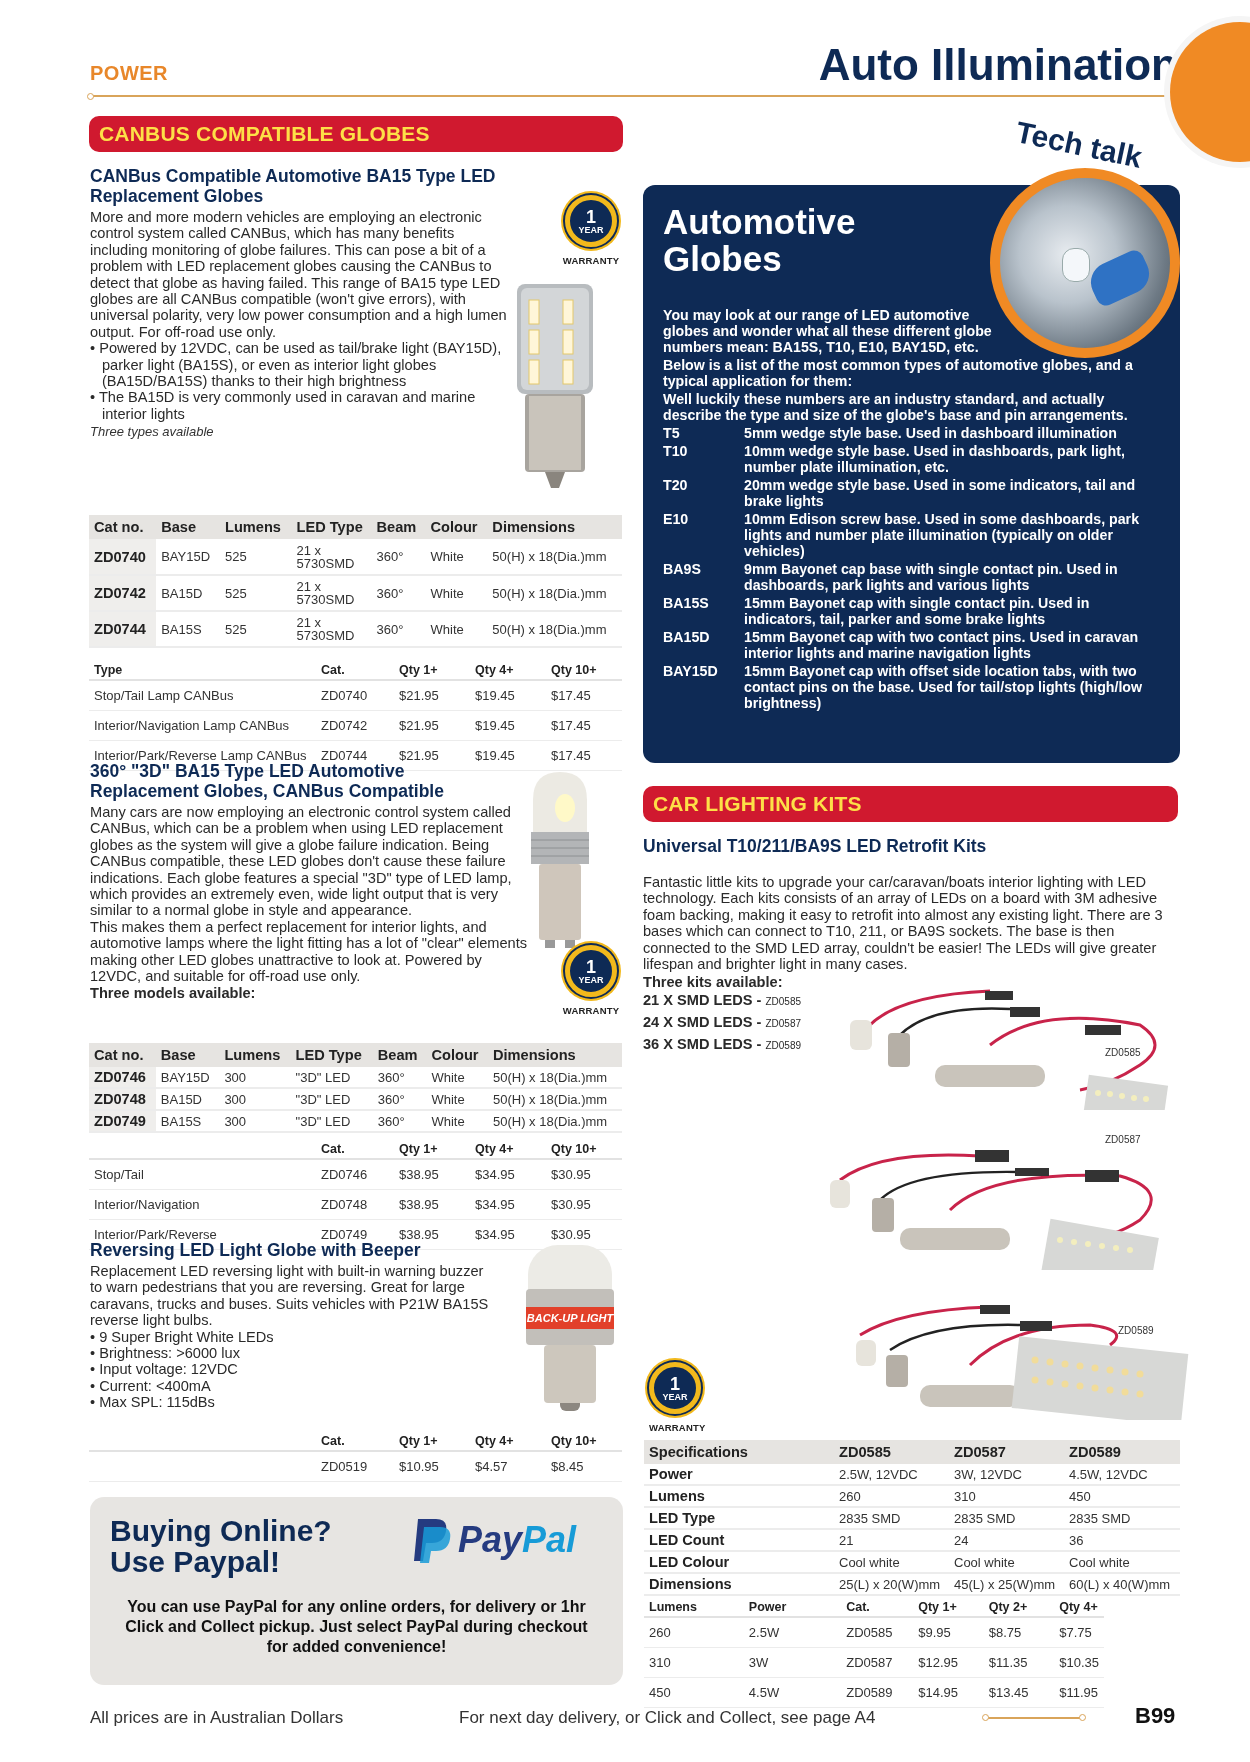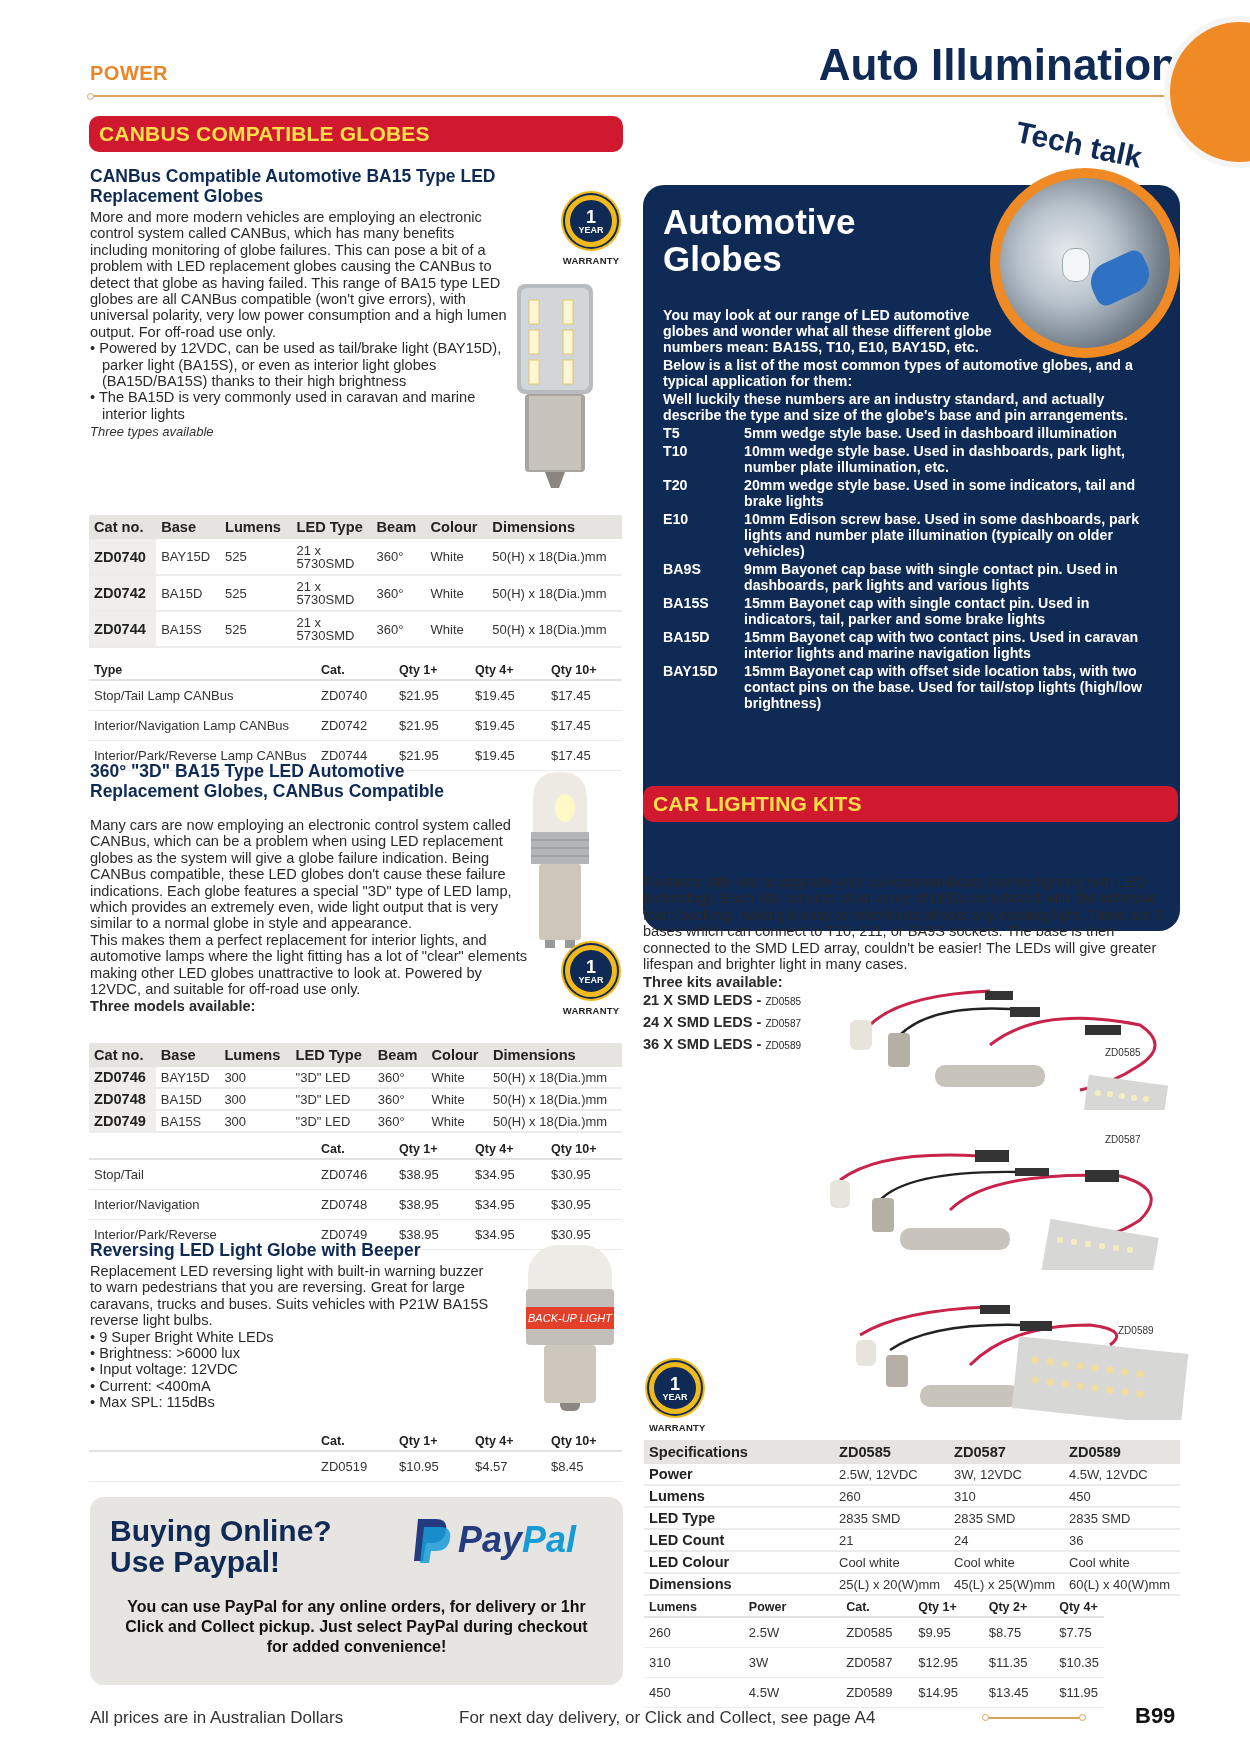--- a/index.html
+++ b/index.html
@@ -22,21 +22,21 @@
 .spec td{font-family:"Liberation Sans Narrow","Liberation Sans",sans-serif;font-size:13px;padding:2px 5px;border-bottom:2px solid #ececec;color:#333;vertical-align:middle}
 .spec td.cat{background:#efeeec;font-family:"Liberation Sans",sans-serif;font-weight:700;font-size:14.6px;color:#222}
 .price th{text-align:left;font-size:12.5px;font-weight:700;color:#222;padding:2px 5px;border-bottom:2px solid #e2e2e2}
 .price td{font-size:13px;padding:7px 5px;border-bottom:1.5px solid #ececec;color:#333}
 .warranty{width:60px;text-align:center}
 .badge{width:52px;height:52px;margin:0 auto;border-radius:50%;background:#0e2a55;border:5px solid #f2b91c;box-shadow:0 0 0 2px #0e2a55,0 0 0 4px #f2b91c;display:flex;flex-direction:column;align-items:center;justify-content:center;color:#fff;line-height:1}
 .badge .n{font-weight:700;font-size:18px}
 .badge .y{font-size:9px;font-weight:700}
 .warranty .w{font-size:9.5px;font-weight:700;margin-top:8px;color:#222;letter-spacing:.2px}
 
-.tech-box{left:643px;top:185px;width:537px;height:746px;background:#0e2a55;border-radius:21px;color:#fff;padding:18px 20px}
+.tech-box{left:643px;top:185px;width:537px;height:578px;background:#0e2a55;border-radius:12px;color:#fff;padding:18px 20px}
 .tech-heading{font-size:35px;font-weight:700;line-height:37px}
 .tech-intro{font-size:14.2px;font-weight:700;line-height:16px;margin-top:30px}
 .tech-intro p{margin-bottom:2px}
 .glossary{margin-top:2px}
 .gl-row{display:flex;font-size:14.2px;font-weight:700;line-height:16px;margin-bottom:2px}
 .gl-term{width:81px;flex-shrink:0}
 .tech-circle{left:990px;top:168px;width:190px;height:190px;border-radius:50%;border:10px solid #f08a24;background:radial-gradient(circle at 40% 45%,#e8ecf0 0%,#b9c3cc 35%,#6e7a85 70%,#3c4650 100%);overflow:hidden}
 .tech-talk-label{left:1015px;top:128px;font-weight:700;font-size:30px;color:#0e2a55;transform:rotate(12deg)}
 .paypal-box{left:90px;top:1497px;width:533px;height:188px;background:#e7e5e2;border-radius:14px}
 .footer{font-size:17px;color:#333}
@@ -166,21 +166,21 @@
         <td>$21.95</td>
         <td>$19.45</td>
         <td>$17.45</td>
       </tr>
     </tbody>
   </table>
 </div>
 
 <div class="abs" style="left:90px;top:761px;width:440px;">
   <div class="prod-title" style="width:380px">360° "3D" BA15 Type LED Automotive Replacement Globes, CANBus Compatible</div>
-  <div class="body-text" style="margin-top:16px;width:440px">
+  <div class="body-text" style="margin-top:3px;width:440px">
     <p>Many cars are now employing an electronic control system called CANBus, which can be a problem when using LED replacement globes as the system will give a globe failure indication. Being CANBus compatible, these LED globes don't cause these failure indications. Each globe features a special "3D" type of LED lamp, which provides an extremely even, wide light output that is very similar to a normal globe in style and appearance.</p>
     <p>This makes them a perfect replacement for interior lights, and automotive lamps where the light fitting has a lot of "clear" elements making other LED globes unattractive to look at. Powered by 12VDC, and suitable for off-road use only.</p>
     <p style="font-weight:700;margin-top:1px">Three models available:</p>
   </div>
 </div>
 <div class="abs" style="left:525px;top:770px;width:70px;height:180px;">
   <svg width="70" height="180" viewBox="0 0 70 180">
     <path d="M8 30 Q8 2 35 2 Q62 2 62 30 L62 62 L8 62 Z" fill="#eceae3"></path>
     <ellipse cx="40" cy="38" rx="10" ry="14" fill="#fff9c8"></ellipse>
     <rect x="6" y="62" width="58" height="32" fill="#b3b5b7"></rect>
@@ -291,21 +291,21 @@
       <li>Brightness: &gt;6000 lux</li>
       <li>Input voltage: 12VDC</li>
       <li>Current: &lt;400mA</li>
       <li>Max SPL: 115dBs</li>
     </ul>
   </div>
 </div>
 <div class="abs" style="left:520px;top:1245px;width:100px;height:170px;">
   <div style="position:absolute;left:8px;top:0;width:84px;height:50px;background:#ecebe6;border-radius:30px 30px 6px 6px"></div>
   <div style="position:absolute;left:6px;top:44px;width:88px;height:56px;background:#c2bfba;border-radius:4px"></div>
-  <div style="position:absolute;left:6px;top:62px;width:88px;height:22px;background:#e2402a;color:#fff;font-size:11px;font-weight:400;font-style:italic;text-align:center;line-height:22px;overflow:hidden">BACK-UP LIGHT</div>
+  <div style="position:absolute;left:6px;top:62px;width:88px;height:22px;background:#e2402a;color:#fff;font-size:11px;font-weight:700;font-style:italic;text-align:center;line-height:22px;overflow:hidden">BACK-UP LIGHT</div>
   <div style="position:absolute;left:24px;top:100px;width:52px;height:58px;background:#cdc7bd;border-radius:4px"></div>
   <div style="position:absolute;left:40px;top:158px;width:20px;height:8px;background:#8c8780;border-radius:0 0 6px 6px"></div>
 </div>
 
 <div class="abs" style="left:89px;top:1432px;width:533px;">
   <table class="price">
     <thead>
         <tr>
       <th style="width:227px"></th>
       <th style="width:78px">Cat.</th>

